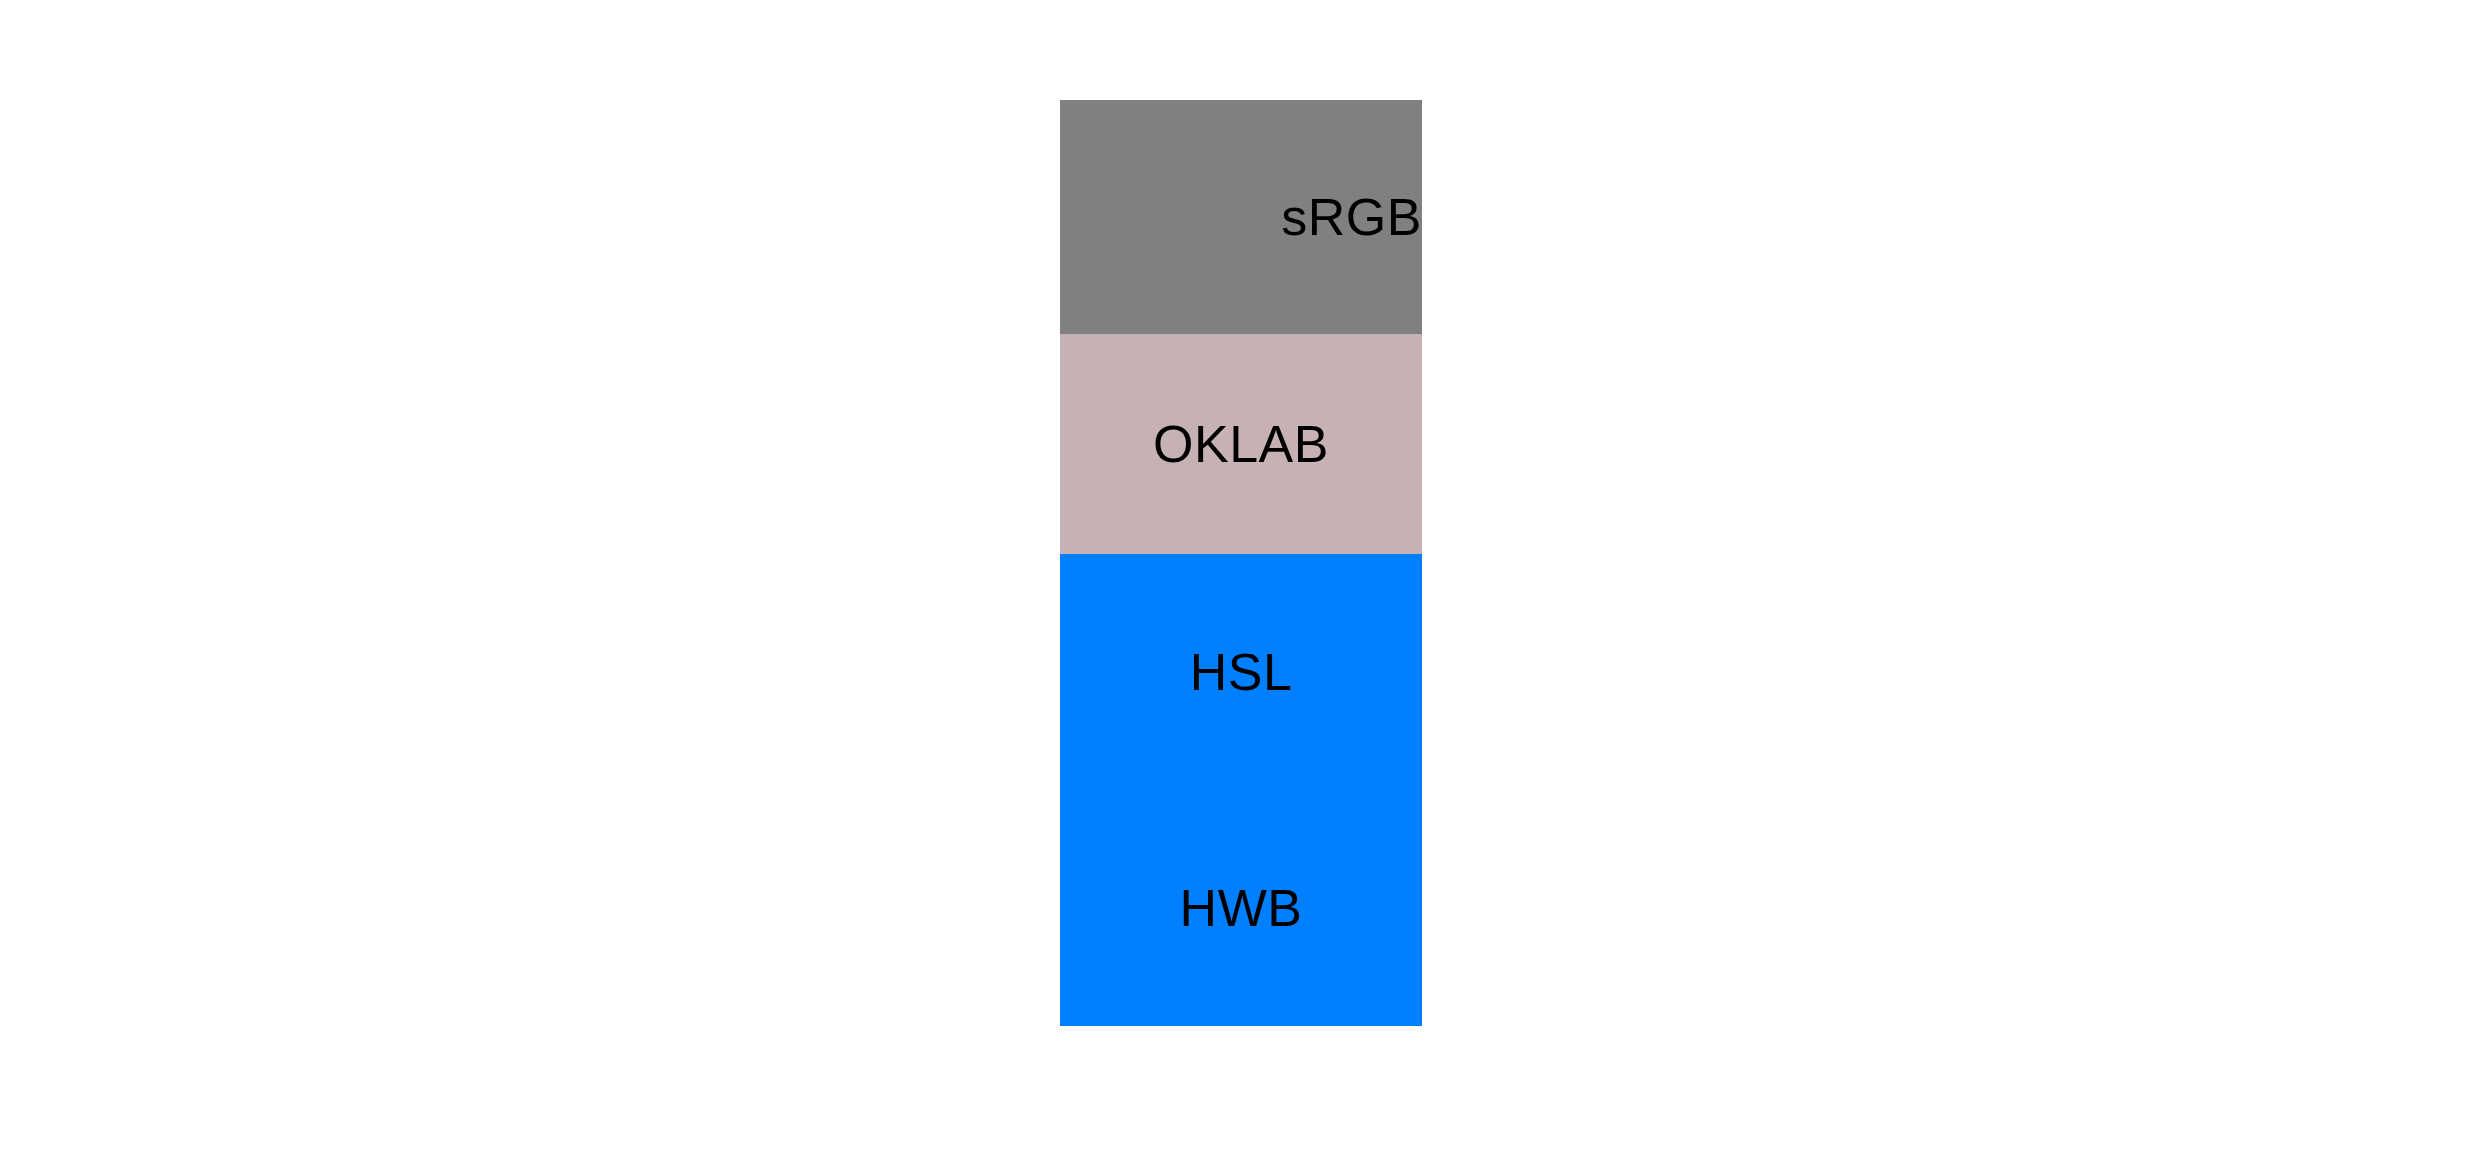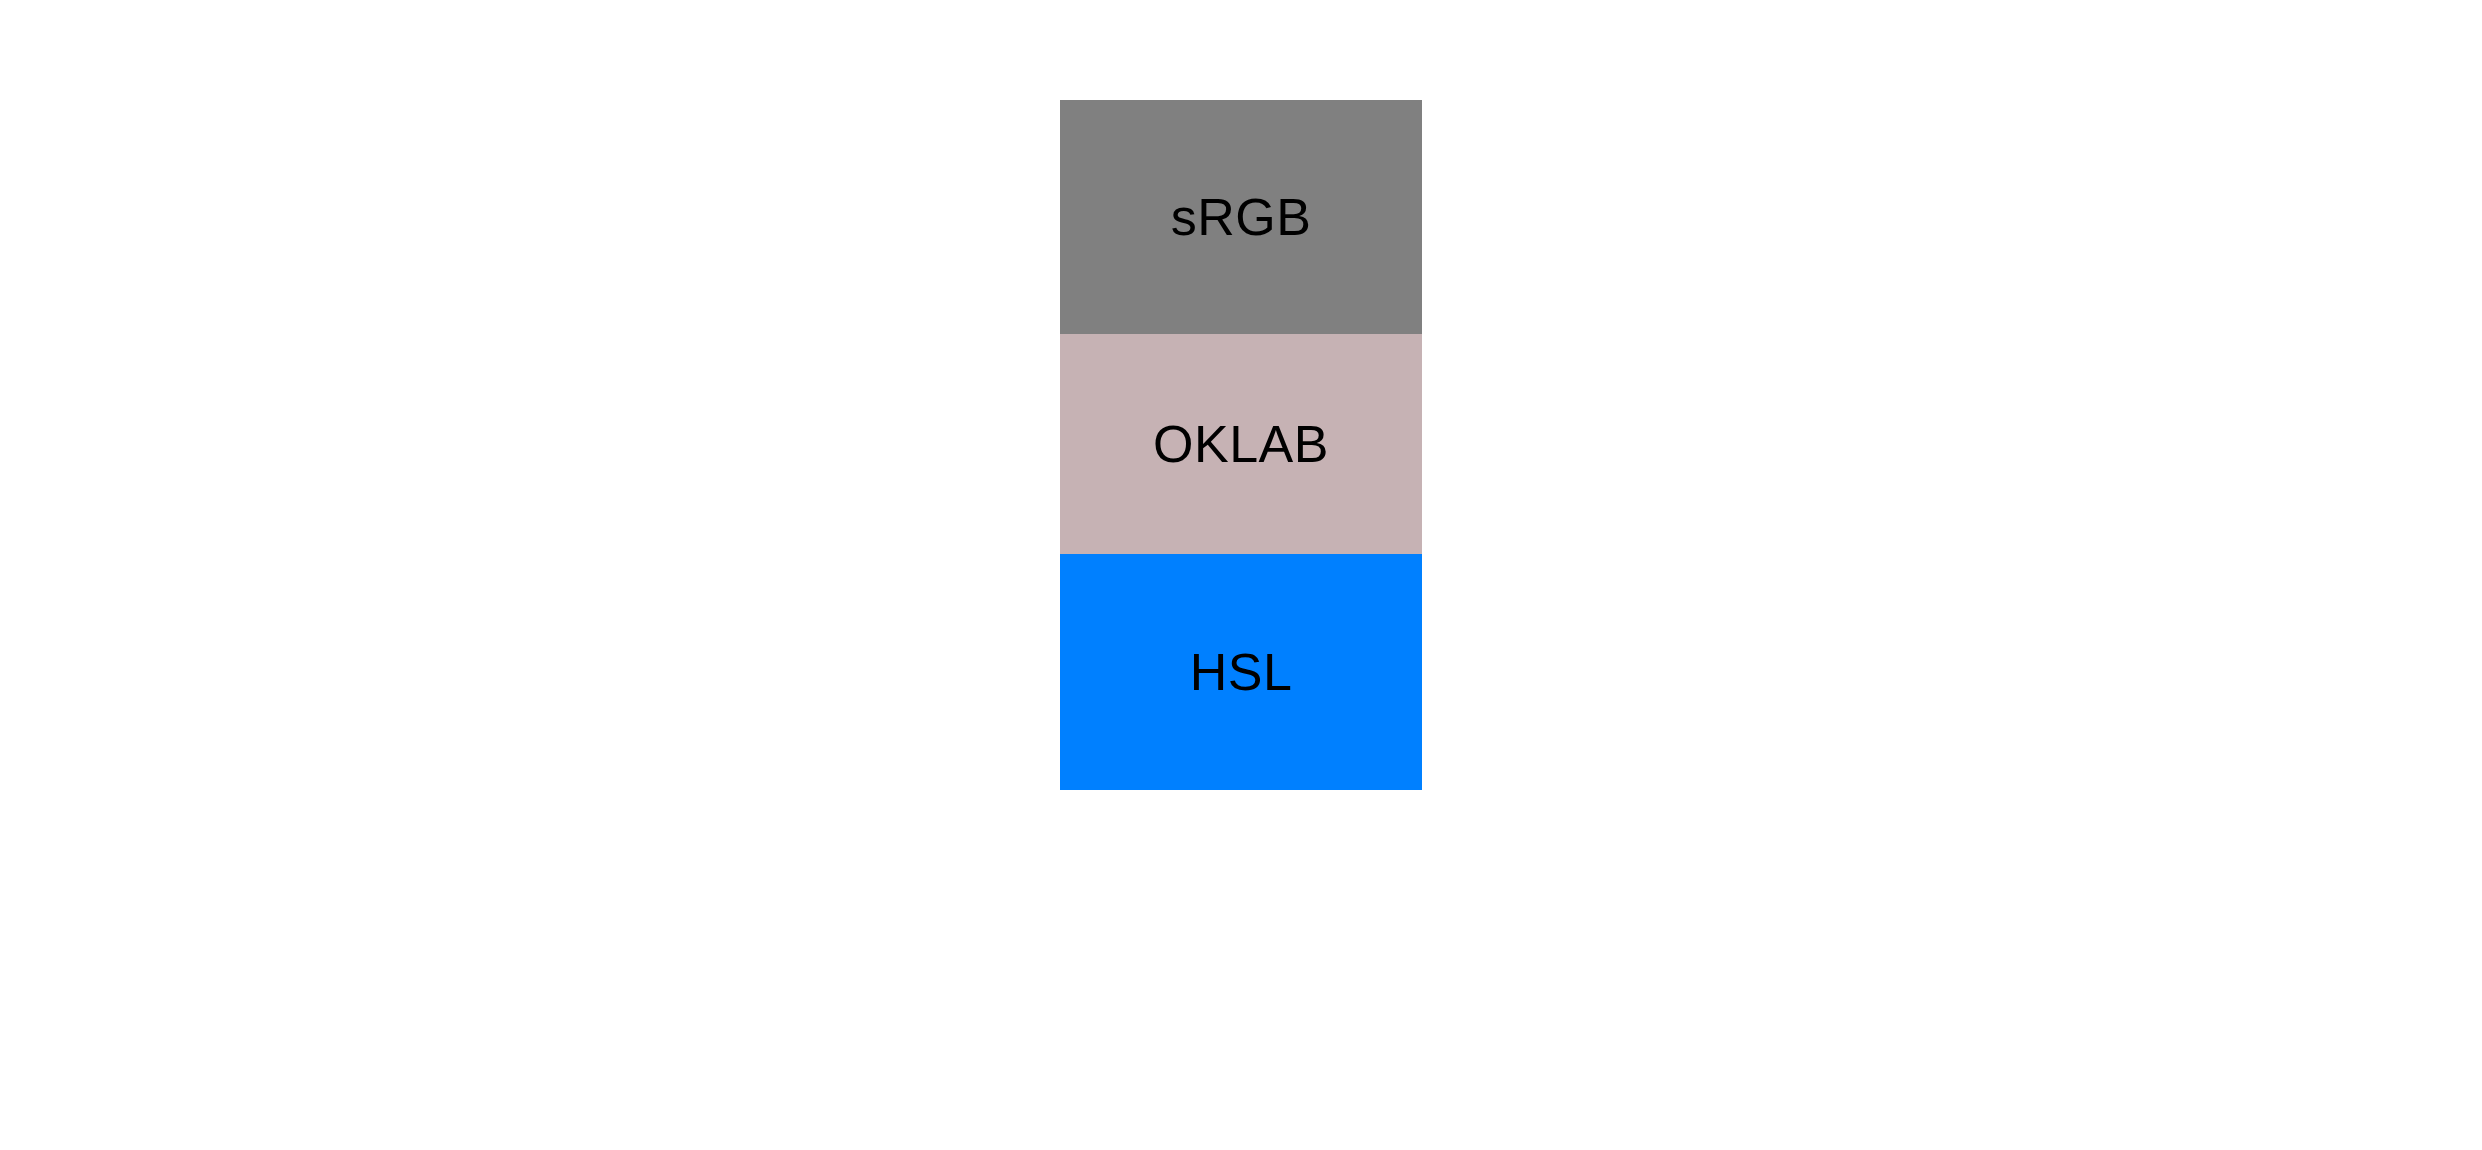--- a/index.html
+++ b/index.html
@@ -49,26 +49,29 @@
   #swatch-srgb  { height: 234px; }
   #swatch-oklab { height: 236px; }
   #swatch-hsl   { height: 236px; }
   #swatch-hwb   { height: 236px; }
 </style>
 </head>
 <body style="background: rgb(255, 255, 255);">
 
 <div id="swatch-stack" style="left: 1060px; top: 100px; width: 362px; height: 942px;">
 
-  <div class="swatch" id="swatch-srgb" style="background: rgb(128, 128, 128); height: 234px;">
+  <div class="swatch" id="swatch-srgb" style="background: rgb(128, 128, 128); height: 234px; justify-content: flex-end;">
     <span class="swatch-label" style="color: rgb(0, 0, 0); font-size: 52px;">sRGB</span>
   </div>
 
   <div class="swatch" id="swatch-oklab" style="background: rgb(198, 178, 180); height: 220px;">
     <span class="swatch-label" style="color: rgb(0, 0, 0); font-size: 52px;">OKLAB</span>
   </div>
 
   <div class="swatch" id="swatch-hsl" style="background: rgb(0, 128, 255); height: 236px;">
     <span class="swatch-label" style="color: #000000; font-size: 52px;">HSL</span>
   </div>
 
+  <div class="swatch" id="swatch-hwb" style="background: rgb(0, 128, 255); height: 236px;">
+    <span class="swatch-label" style="color: rgb(0, 0, 0); font-size: 52px;">HWB</span>
+  </div>
 
 </div>
 
 </body></html>

